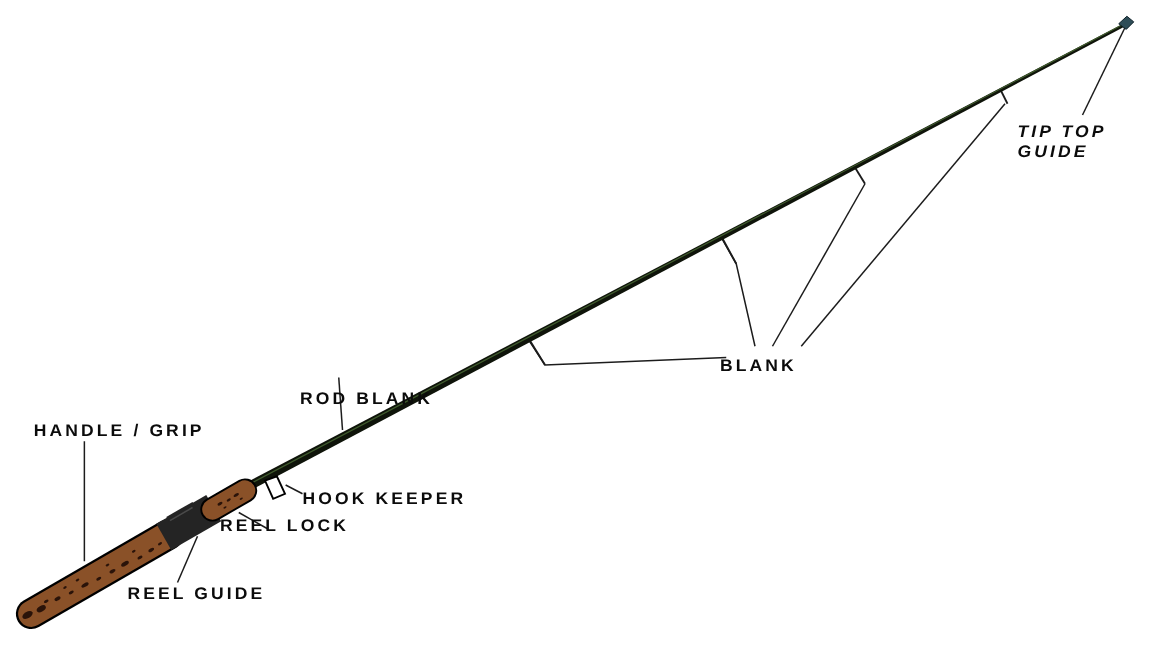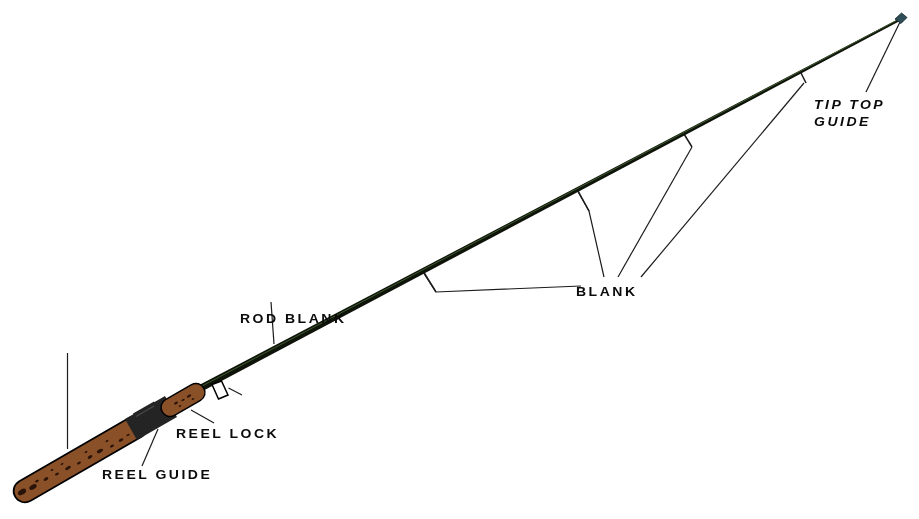--- a/index.html
+++ b/index.html
@@ -100,25 +100,27 @@
         <ellipse class="speck" cx="128" cy="435" rx="1.8" ry="1" transform="rotate(-30 128 435)"></ellipse>
         <ellipse class="speck" cx="176" cy="403" rx="2.2" ry="1.2" transform="rotate(-30 176 403)"></ellipse>
         <ellipse class="speck" cx="183" cy="400" rx="1.8" ry="1" transform="rotate(-30 183 400)"></ellipse>
         <ellipse class="speck" cx="189" cy="396" rx="2.4" ry="1.2" transform="rotate(-30 189 396)"></ellipse>
         <ellipse class="speck" cx="193" cy="399" rx="1.4" ry="0.8" transform="rotate(-30 193 399)"></ellipse>
         <ellipse class="speck" cx="180" cy="406" rx="1.4" ry="0.8" transform="rotate(-30 180 406)"></ellipse>
       </g>
     </g>
   </svg>
 
+  <div class="label" style="left:27px;top:336px;">HANDLE / GRIP</div>
 
   <div class="label" style="left:240px;top:282px;margin-top:29px;">ROD BLANK</div>
 
+  <div class="label" style="left:242px;top:391px;">HOOK KEEPER</div>
 
-  <div class="label" style="left:176px;top:426px;">REEL LOCK</div>
+  <div class="label" style="left:176px;top:412px;">REEL LOCK</div>
 
   <div class="label" style="left:102px;top:467px;">REEL GUIDE</div>
 
   <div class="label" style="left:576px;top:284px;">BLANK</div>
 
   <div class="label" style="left:814px;top:97px;">
     <span class="line">TIP TOP</span>
     <span class="line">GUIDE</span>
   </div>
 

